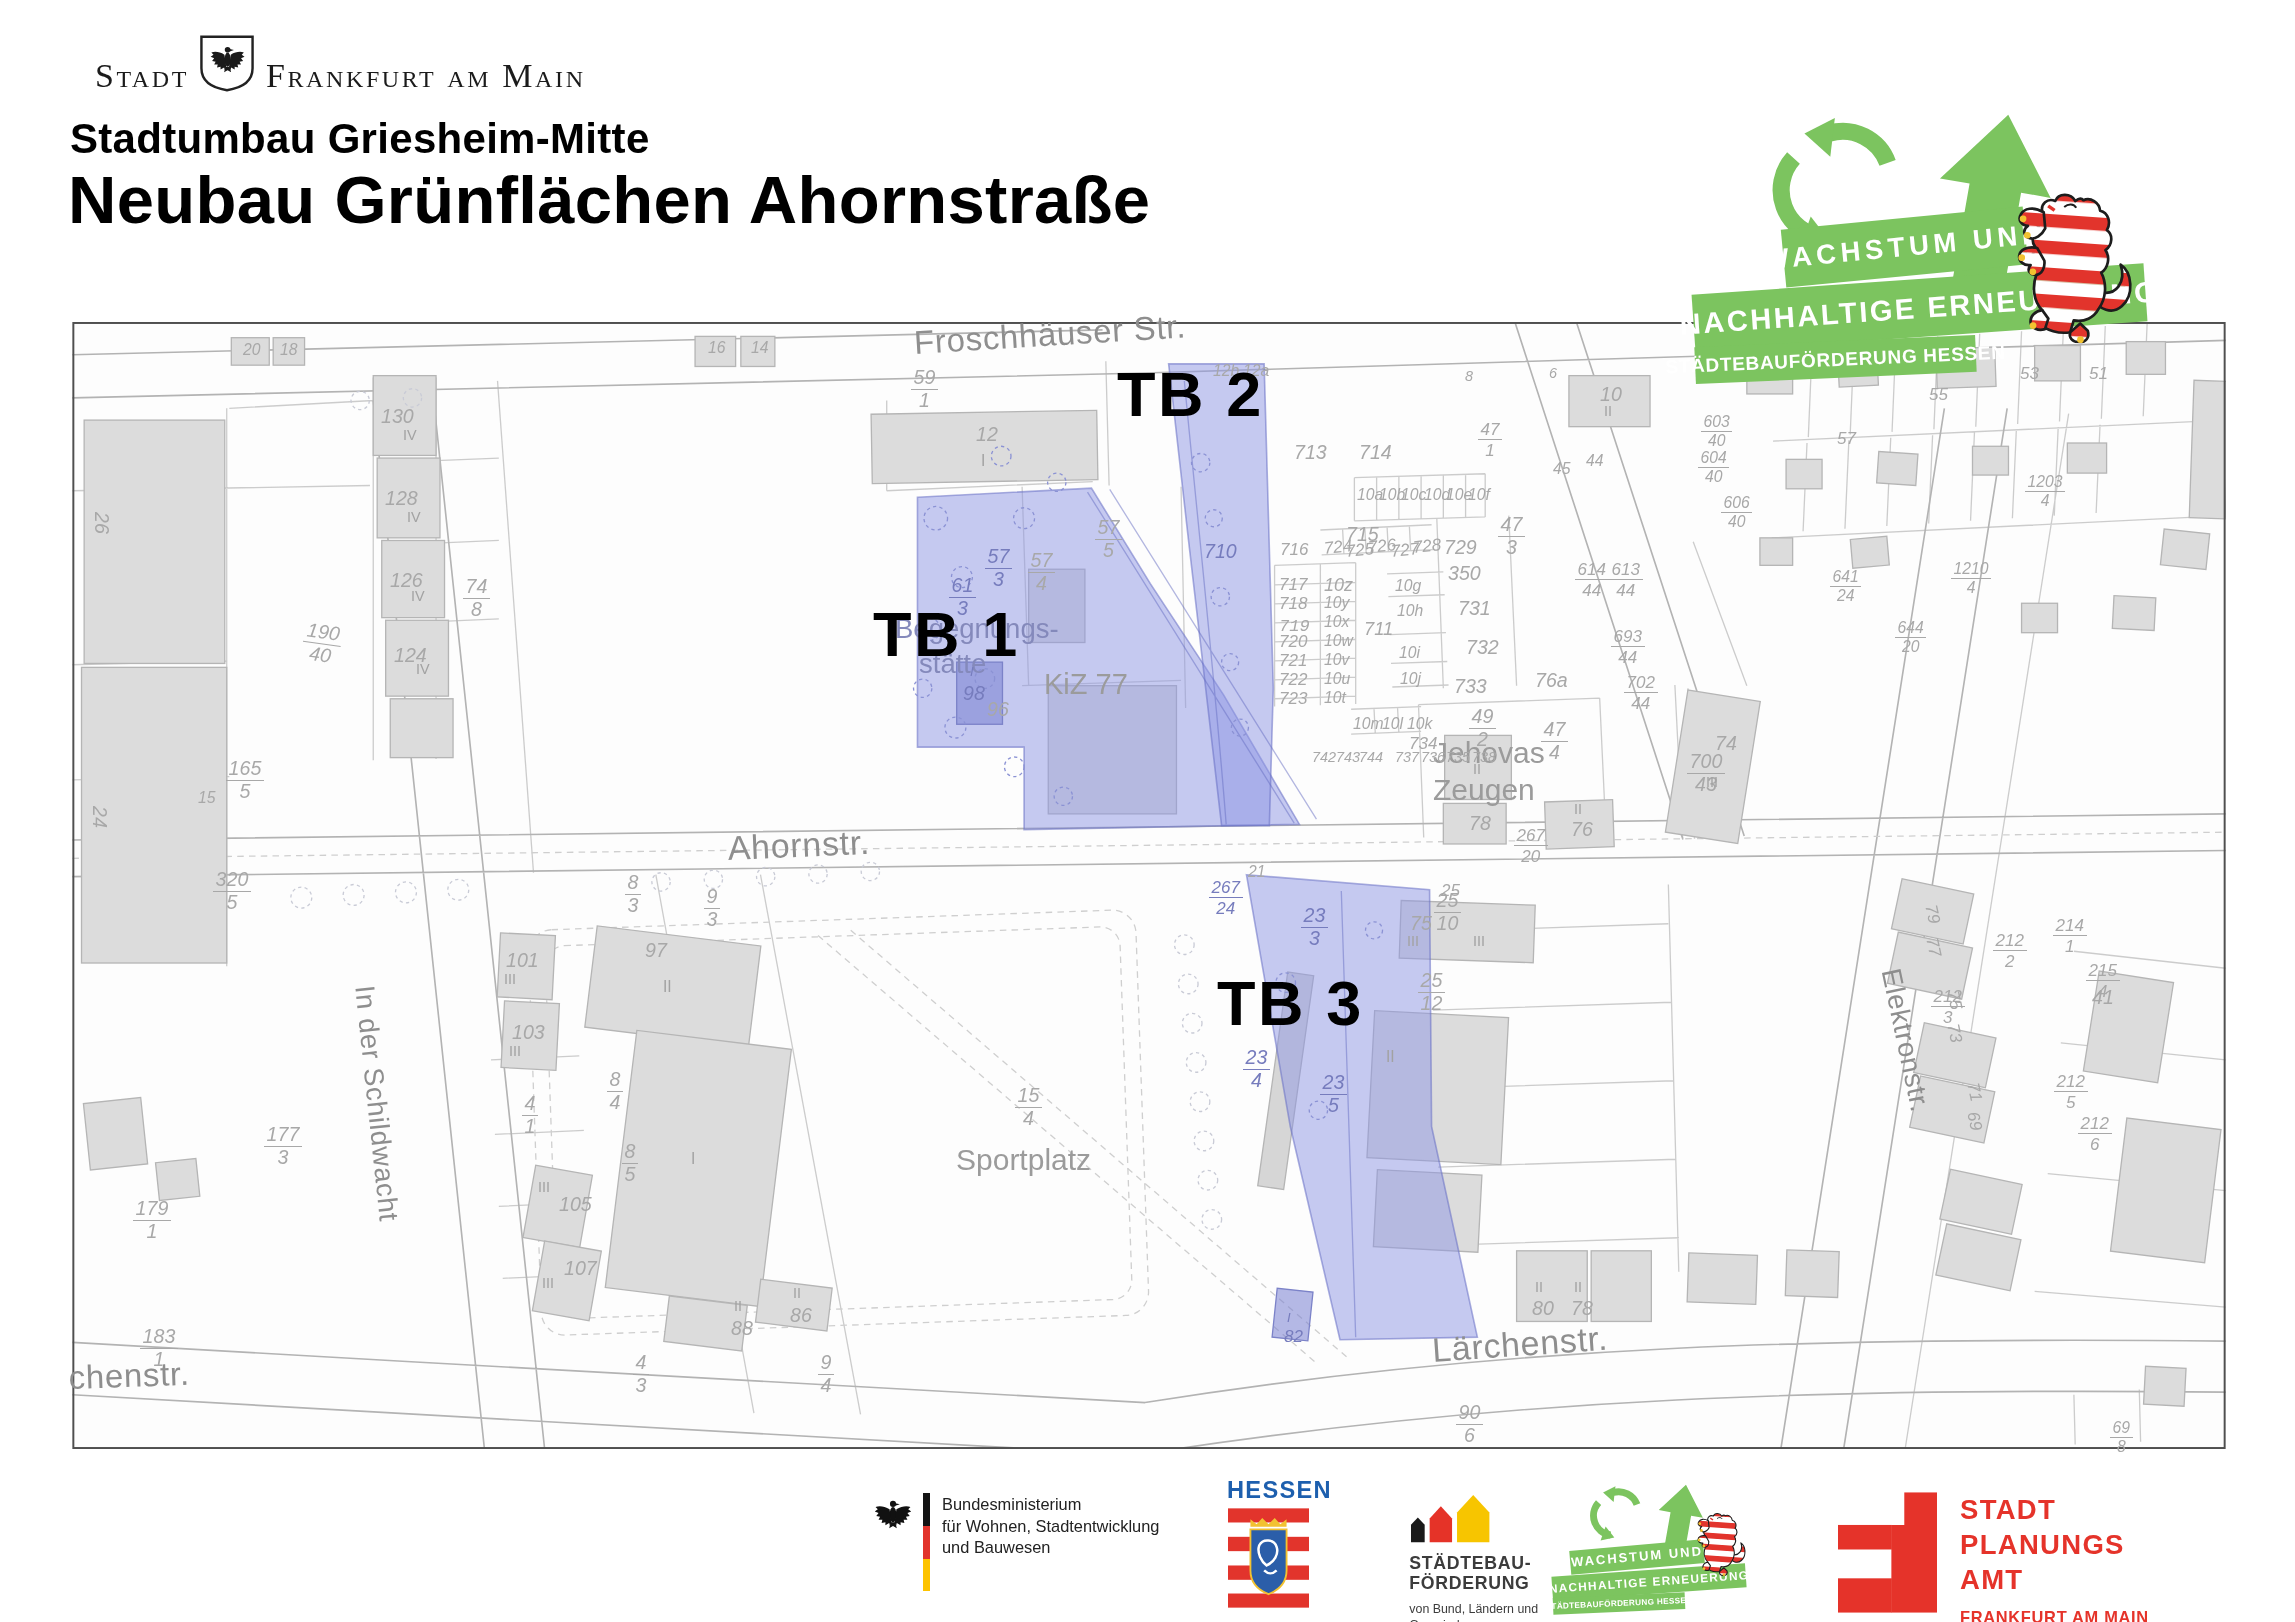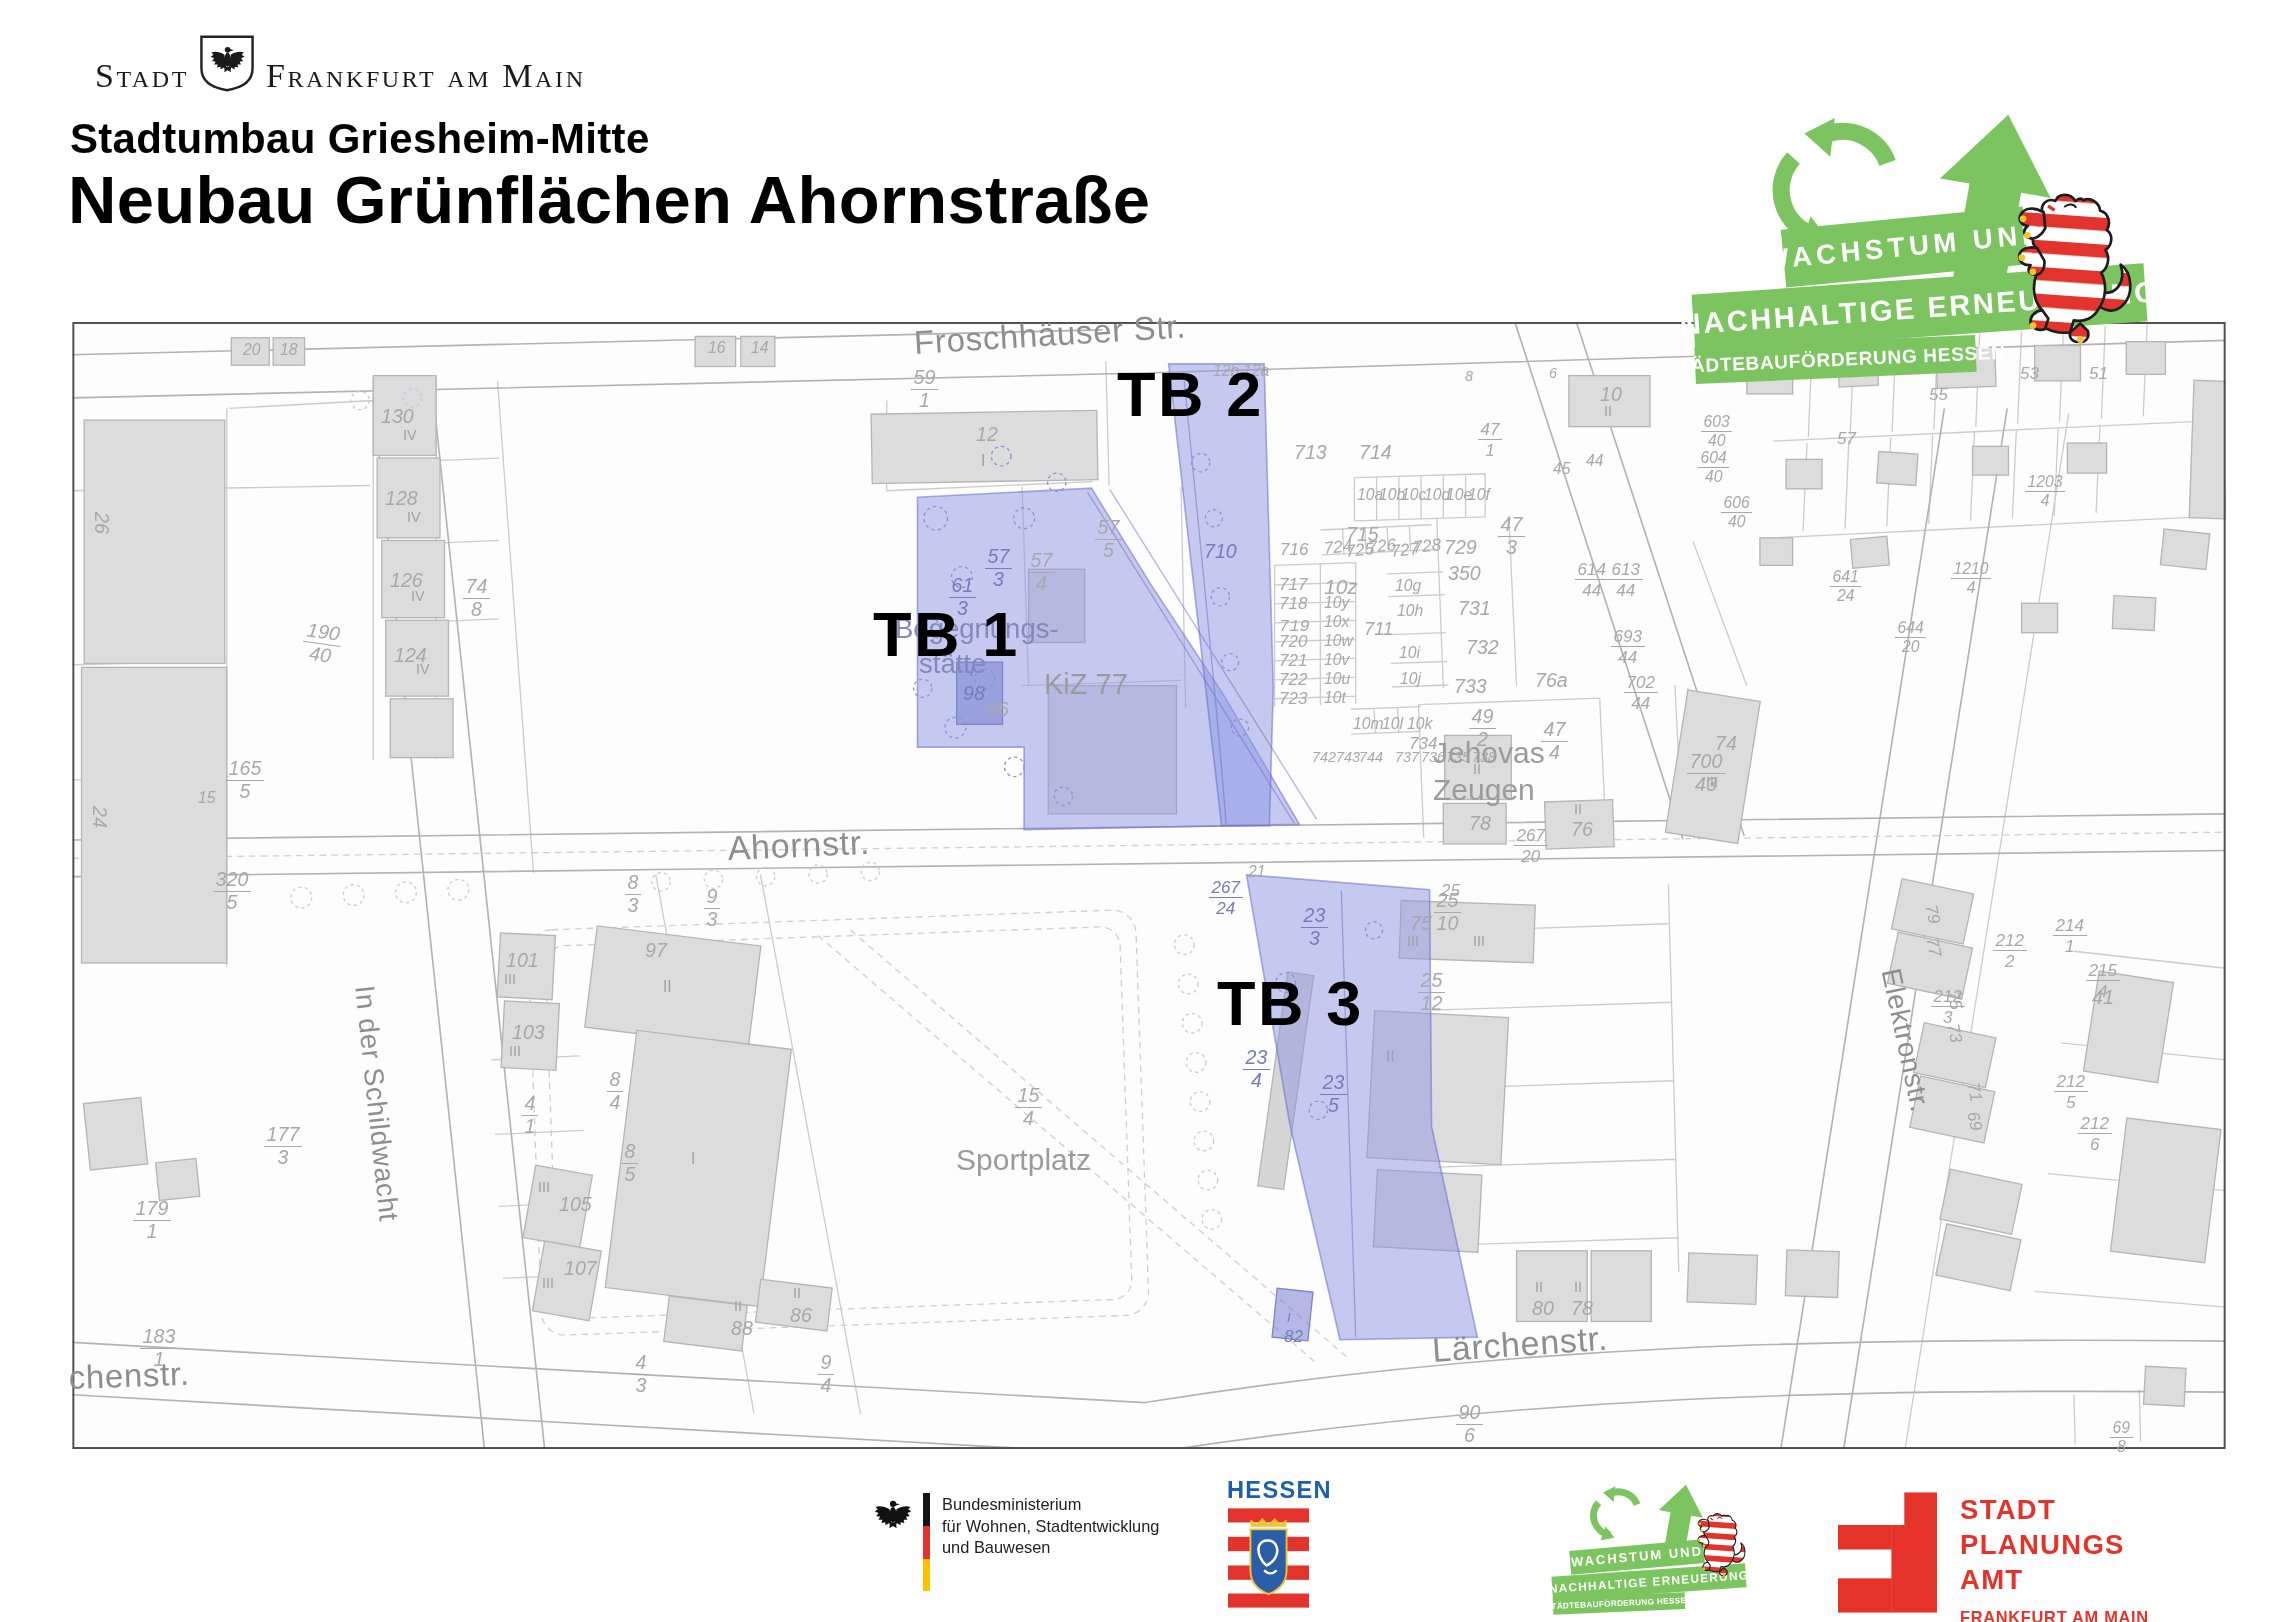--- a/index.html
+++ b/index.html
@@ -461,21 +461,21 @@
       <span class="map-label parcel" style="left: 1287px; top: 121px; font-size: 19.6px;">714</span>
       <span class="map-label parcel" style="left: 1274px; top: 203px; font-size: 19.6px;">715</span>
       <span class="map-label parcel" style="left: 1208px; top: 219px; font-size: 17px;">716</span>
       <span class="map-label parcel" style="left: 1207px; top: 254px; font-size: 17px;">717</span>
       <span class="map-label parcel" style="left: 1207px; top: 273px; font-size: 17px;">718</span>
       <span class="map-label parcel" style="left: 1207px; top: 296px; font-size: 17px; font-family: Liberation Mono, monospace;">719</span>
       <span class="map-label parcel" style="left: 1207px; top: 311px; font-size: 17px;">720</span>
       <span class="map-label parcel" style="left: 1207px; top: 330px; font-size: 17px;">721</span>
       <span class="map-label parcel" style="left: 1207px; top: 349px; font-size: 17px;">722</span>
       <span class="map-label parcel" style="left: 1207px; top: 368px; font-size: 17px;">723</span>
-      <span class="map-label parcel" style="left: 1252px; top: 254px; font-size: 21px;">10z</span>
+      <span class="map-label parcel" style="left: 1252px; top: 254px; font-size: 18px;">10z</span>
       <span class="map-label parcel" style="left: 1252px; top: 273px; font-size: 15.7px;">10y</span>
       <span class="map-label parcel" style="left: 1252px; top: 292px; font-size: 15.7px;">10x</span>
       <span class="map-label parcel" style="left: 1252px; top: 311px; font-size: 15.7px;">10w</span>
       <span class="map-label parcel" style="left: 1252px; top: 330px; font-size: 15.7px;">10v</span>
       <span class="map-label parcel" style="left: 1252px; top: 349px; font-size: 15.7px;">10u</span>
       <span class="map-label parcel" style="left: 1252px; top: 368px; font-size: 15.7px;">10t</span>
       <span class="map-label parcel" style="left: 1285px; top: 165px; font-size: 15.7px; text-align: right;">10a</span>
       <span class="map-label parcel" style="left: 1307px; top: 165px; font-size: 15.7px;">10b</span>
       <span class="map-label parcel" style="left: 1329px; top: 165px; font-size: 15.7px;">10c</span>
       <span class="map-label parcel" style="left: 1352px; top: 165px; font-size: 15.7px;">10d</span>
@@ -686,20 +686,33 @@
     </div>
   </div>
 
   <div class="ft" style="left:1227px;top:1477px;width:105px;height:137px;">
     <div class="hessen-title">HESSEN</div>
     <svg width="81" height="100" viewBox="0 0 130 160" style="position:absolute;left:1.3px;top:31px;">
         <use href="#sym-hflag"></use>
       </svg>
   </div>
 
+  <div class="ft" style="left:1408px;top:1490px;width:157px;height:124px;">
+    <svg width="85" height="56" viewBox="0 0 135 90" style="position:absolute;left:0;top:0;">
+        <use href="#sym-houses"></use>
+      </svg>
+    <div style="position:absolute;left:1.3px;top:63px;">
+      <div class="stf-t1">STÄDTEBAU-</div>
+      <div class="stf-t1">FÖRDERUNG</div>
+      <div class="stf-t2">
+        <div>von Bund, Ländern und</div>
+        <div>Gemeinden</div>
+      </div>
+    </div>
+  </div>
 
   <div class="prglogo" style="left:1552px;top:1485px;width:203px;height:131px;">
     <svg class="part" style="left:37px;top:0;transform:rotate(-6deg);" width="60" height="60" viewBox="0 0 240 240">
         <use href="#sym-cycle"></use>
       </svg>
     <svg class="part" style="left:88px;top:-2.6px;transform:rotate(10deg);" width="79" height="73" viewBox="0 0 220 280">
         <use href="#sym-uparrow"></use>
       </svg>
     <div class="gl-banner" style="left:18.3px;top:60px;width:134px;height:23.6px;transform:rotate(-5deg);font-size:13px;letter-spacing:2px;">WACHSTUM UND</div>
     <div class="gl-banner" style="left:0;top:85px;width:194px;height:24px;transform:rotate(-4deg);font-size:11.8px;letter-spacing:1.3px;">NACHHALTIGE ERNEUERUNG</div>

